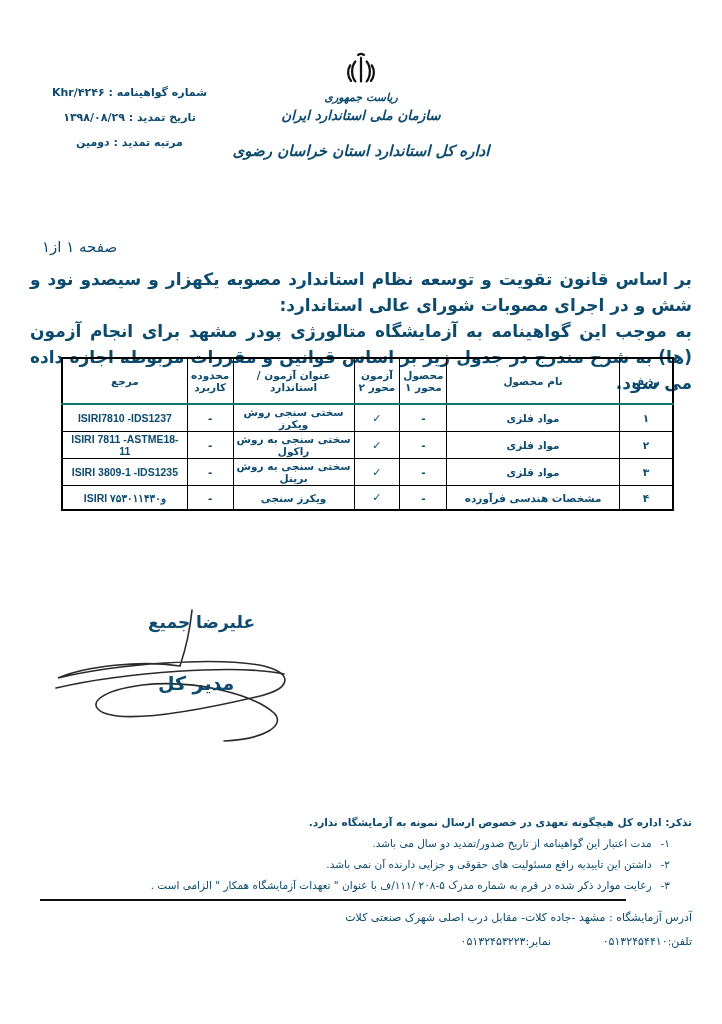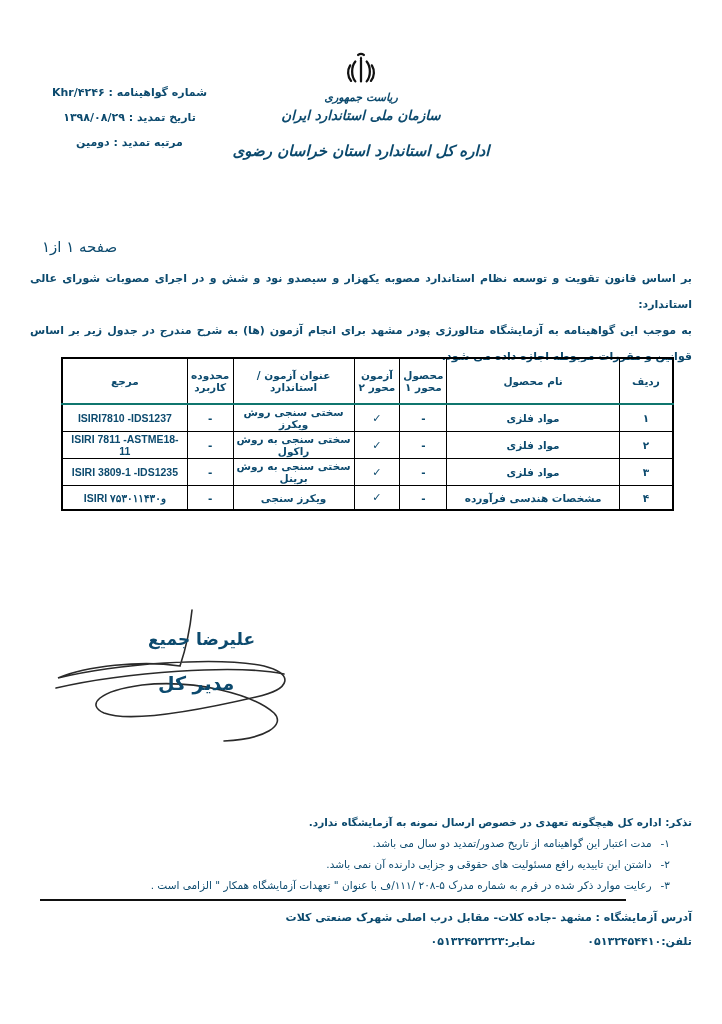--- a/index.html
+++ b/index.html
@@ -33,21 +33,21 @@
     text-align:center;direction:rtl;
     font-size:17.5px;font-weight:bold;
   }
   .page-indicator{
     position:absolute;left:42px;top:238px;
     font-size:15px;direction:rtl;
   }
   .body-text{
     position:absolute;left:30px;top:266px;width:662px;
     direction:rtl;text-align:justify;
-    font-size:11px;font-weight:bold;line-height:26px;
+    font-size:17px;font-weight:bold;line-height:26px;
   }
   .body-text p{margin:0;}
   .lab-name{font-weight:900;}
   
   table.cert-table{
     position:absolute;left:61px;top:357px;width:613px;
     border-collapse:collapse;direction:rtl;
     font-size:10.5px;font-weight:bold;
     border:2px solid #000;
   }
@@ -63,38 +63,38 @@
   
   .table-notes{
     position:absolute;left:40px;top:497px;width:616px;
     direction:rtl;text-align:right;
     font-size:10.5px;line-height:21.5px;
   }
   .tn-no{margin-left:12px;font-weight:bold;}
   .tn-lead{font-weight:bold;}
   
   .signature-block{position:absolute;left:46px;top:600px;width:300px;height:165px;}
-  .sig-name{position:absolute;left:102px;top:12px;font-size:17px;font-weight:bold;direction:rtl;margin-top:17px;}
+  .sig-name{position:absolute;left:102px;top:12px;font-size:17px;font-weight:bold;direction:rtl;}
   .sig-role{position:absolute;left:112px;top:72px;font-size:19px;font-weight:bold;direction:rtl;}
   .sig-svg{position:absolute;left:0;top:0;}
   
   .remarks{
     position:absolute;left:40px;top:812px;width:652px;
     direction:rtl;text-align:right;
     font-size:10.5px;line-height:21px;
   }
   .rm-notice{font-weight:bold;}
   .rm-item{padding-right:22px;text-align:right;}
   .rm-no{margin-left:9px;}
   .divider{position:absolute;left:40px;top:899px;width:586px;border-top:2px solid #111;}
   
   .footer{
     position:absolute;left:30px;top:906px;width:662px;
     direction:rtl;text-align:right;
-    font-size:11px;font-weight:bold;line-height:24px;
+    font-size:11px;font-weight:normal;line-height:24px;
   }
   .pair-fax{margin-right:48px;}
   .num{direction:ltr;unicode-bidi:embed;}
 </style>
 </head>
 <body>
 
 <div class="page">
 
   <div class="cert-info" dir="rtl">

